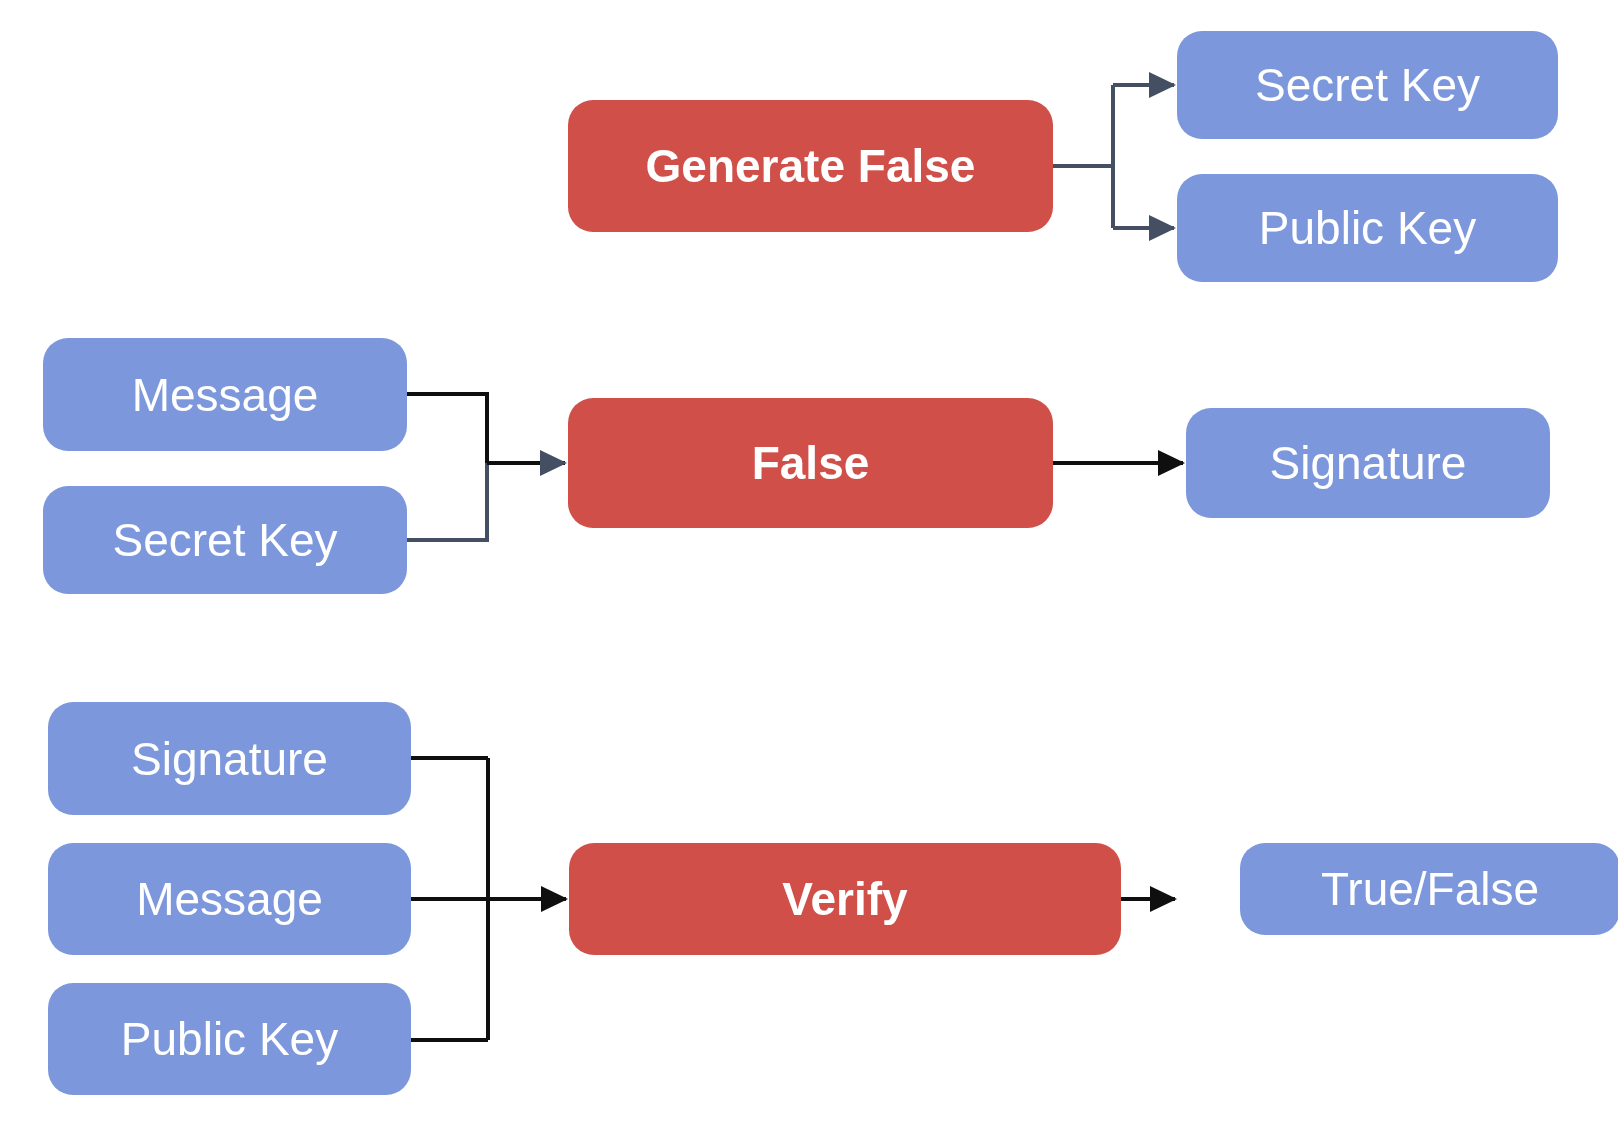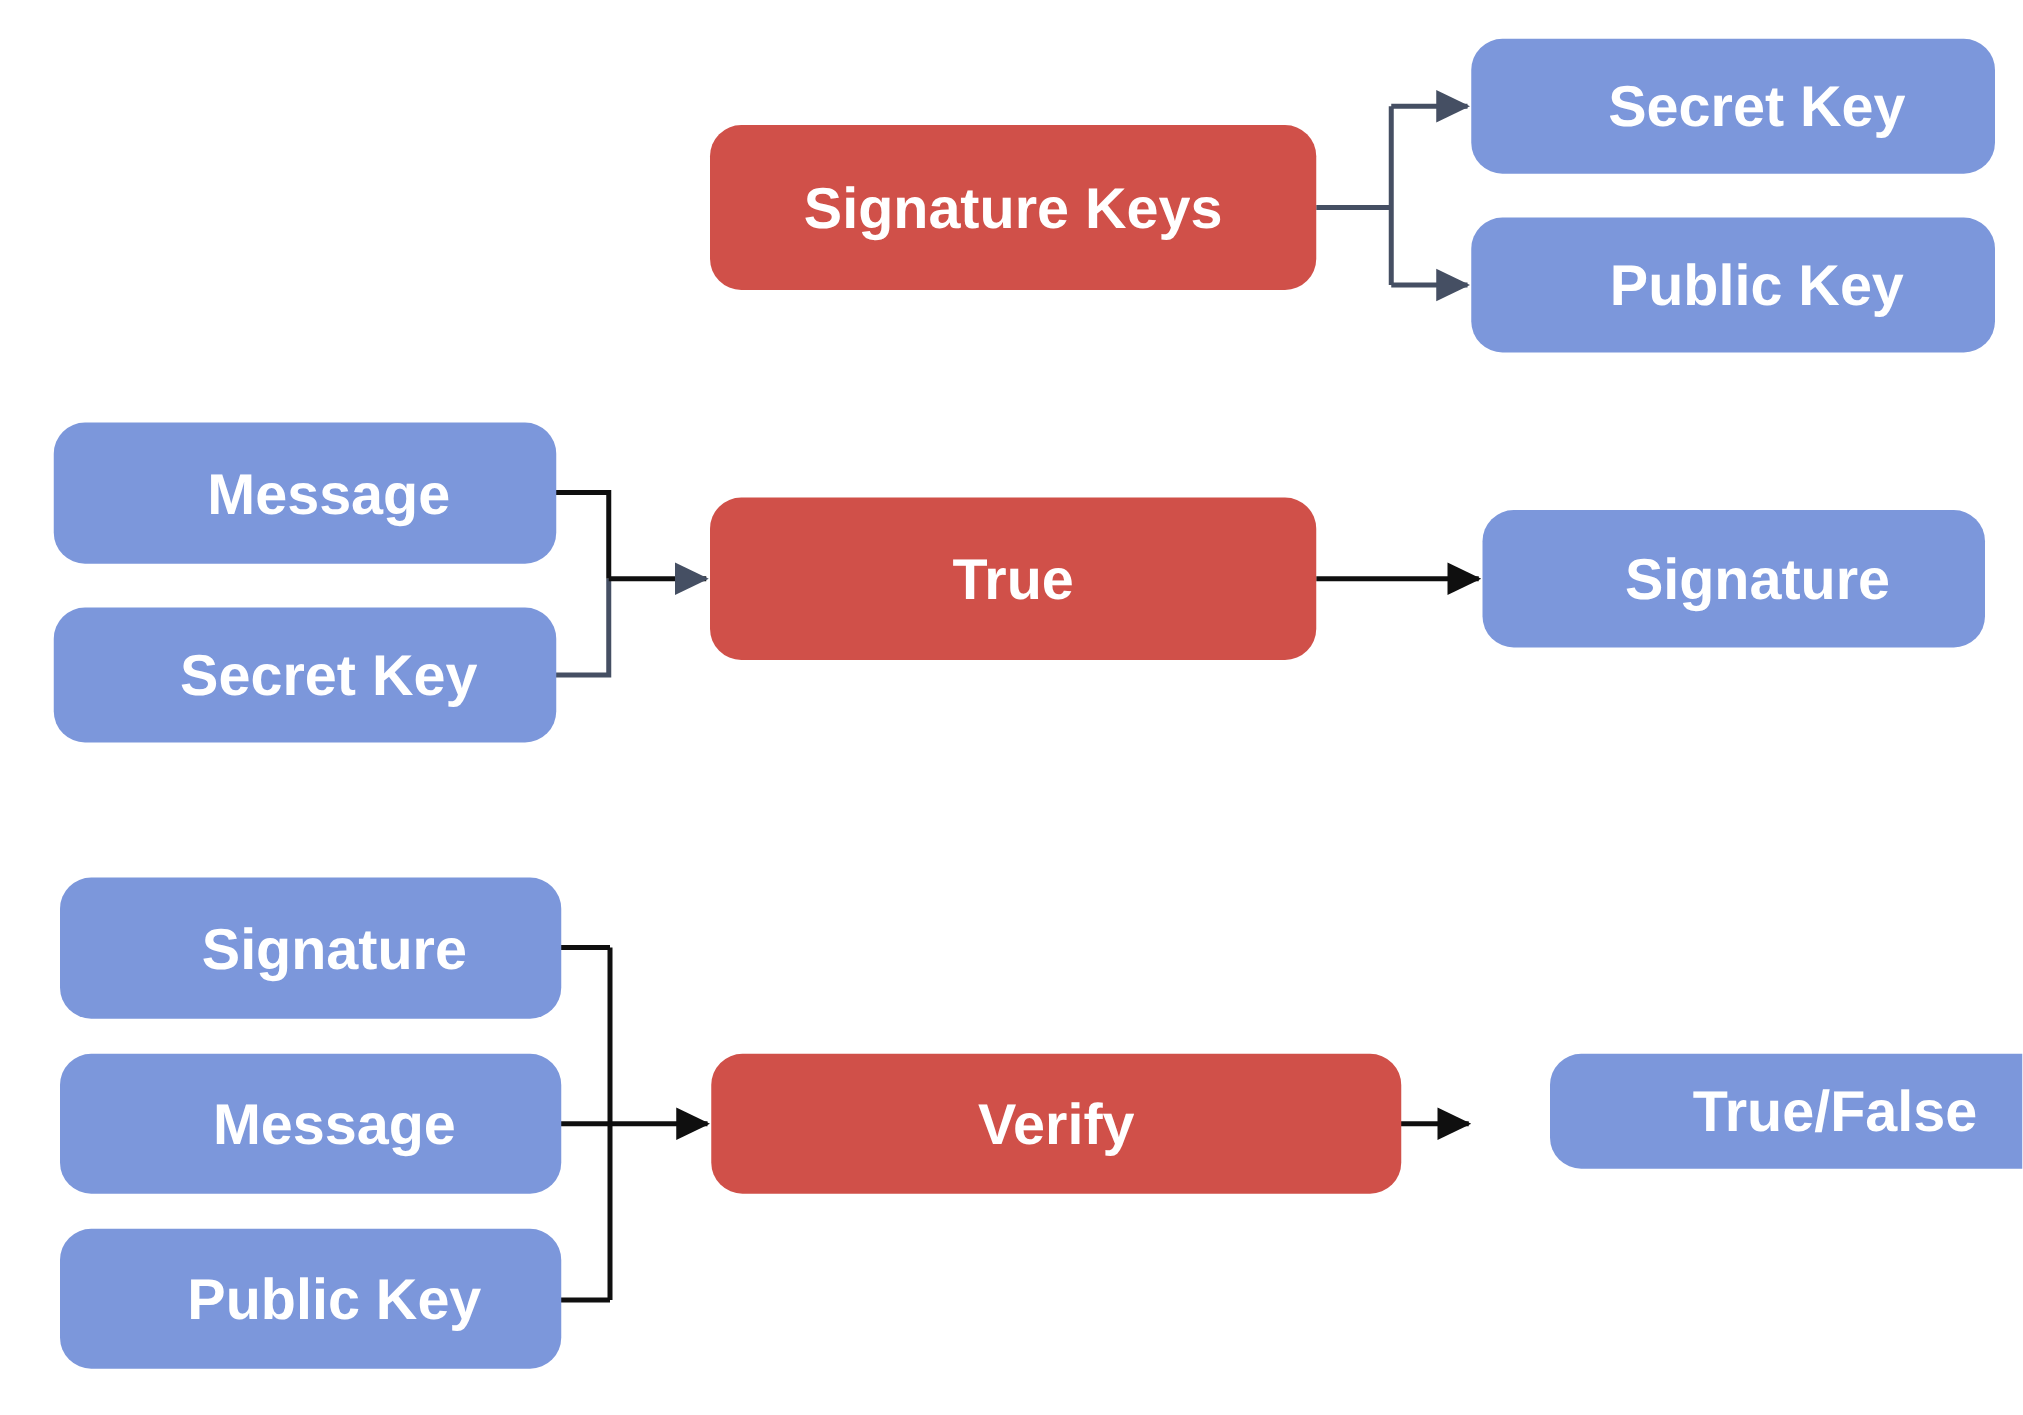--- a/index.html
+++ b/index.html
@@ -25,21 +25,21 @@
   .node{
     position:absolute;
     display:flex;align-items:center;justify-content:center;
     border-radius:25px;
     color:var(--label-text);
     font-size:46px;
     line-height:1;
     text-align:center;
     white-space:nowrap;
   }
-  .node.data{background:var(--node-data-fill);font-weight:700;padding-left:38px;}
+  .node.data{background:var(--node-data-fill);font-weight:400;}
   .node.process{background:var(--node-process-fill);font-weight:700;}
   #arrow-dark-tri{fill:var(--edge-dark);}
   #arrow-black-tri{fill:var(--edge-black);}
 </style>
 </head>
 <body>
 
 <div class="canvas">
 
   <svg class="edges" viewBox="0 0 1618 1132" xmlns="http://www.w3.org/2000/svg">
@@ -63,27 +63,27 @@
     <path class="edge edge-black" d="M1053,463 H1183" marker-end="url(#arrow-black)"></path>
 
     <path class="edge edge-black" d="M411,758 H488"></path>
     <path class="edge edge-black" d="M411,1040 H488"></path>
     <path class="edge edge-black" d="M488,758 V1040"></path>
     <path class="edge edge-black" d="M411,899 H566" marker-end="url(#arrow-black)"></path>
 
     <path class="edge edge-black" d="M1053,899 H1175" marker-end="url(#arrow-black)"></path>
   </svg>
 
-  <div class="node process" style="left:568px;top:100px;width:485px;height:132px;">Signature Keys</div>
+  <div class="node process" style="left:568px;top:100px;width:485px;height:132px;">Generate False</div>
   <div class="node data" style="left:1177px;top:31px;width:381px;height:108px;">Secret Key</div>
   <div class="node data" style="left:1177px;top:174px;width:381px;height:108px;">Public Key</div>
 
   <div class="node data" style="left:43px;top:338px;width:364px;height:113px;">Message</div>
   <div class="node data" style="left:43px;top:486px;width:364px;height:108px;">Secret Key</div>
-  <div class="node process" style="left:568px;top:398px;width:485px;height:130px;">True</div>
+  <div class="node process" style="left:568px;top:398px;width:485px;height:130px;">False</div>
   <div class="node data" style="left:1186px;top:408px;width:364px;height:110px;">Signature</div>
 
   <div class="node data" style="left:48px;top:702px;width:363px;height:113px;">Signature</div>
   <div class="node data" style="left:48px;top:843px;width:363px;height:112px;">Message</div>
   <div class="node data" style="left:48px;top:983px;width:363px;height:112px;">Public Key</div>
   <div class="node process" style="left:569px;top:843px;width:552px;height:112px;">Verify</div>
   <div class="node data" style="left:1240px;top:843px;width:380px;height:92px;">True/False</div>
 
 </div>
 

